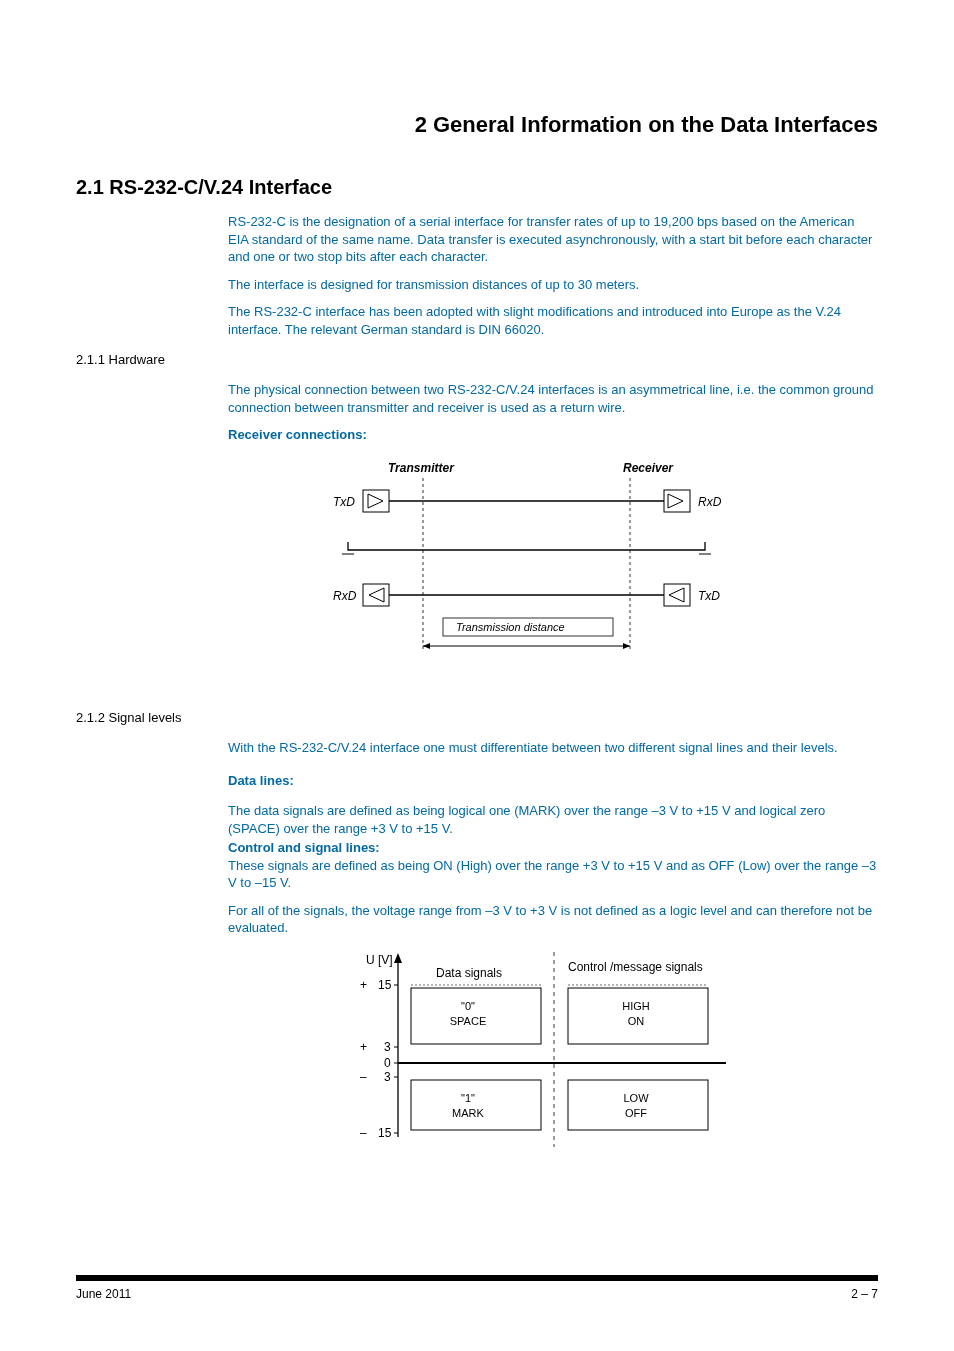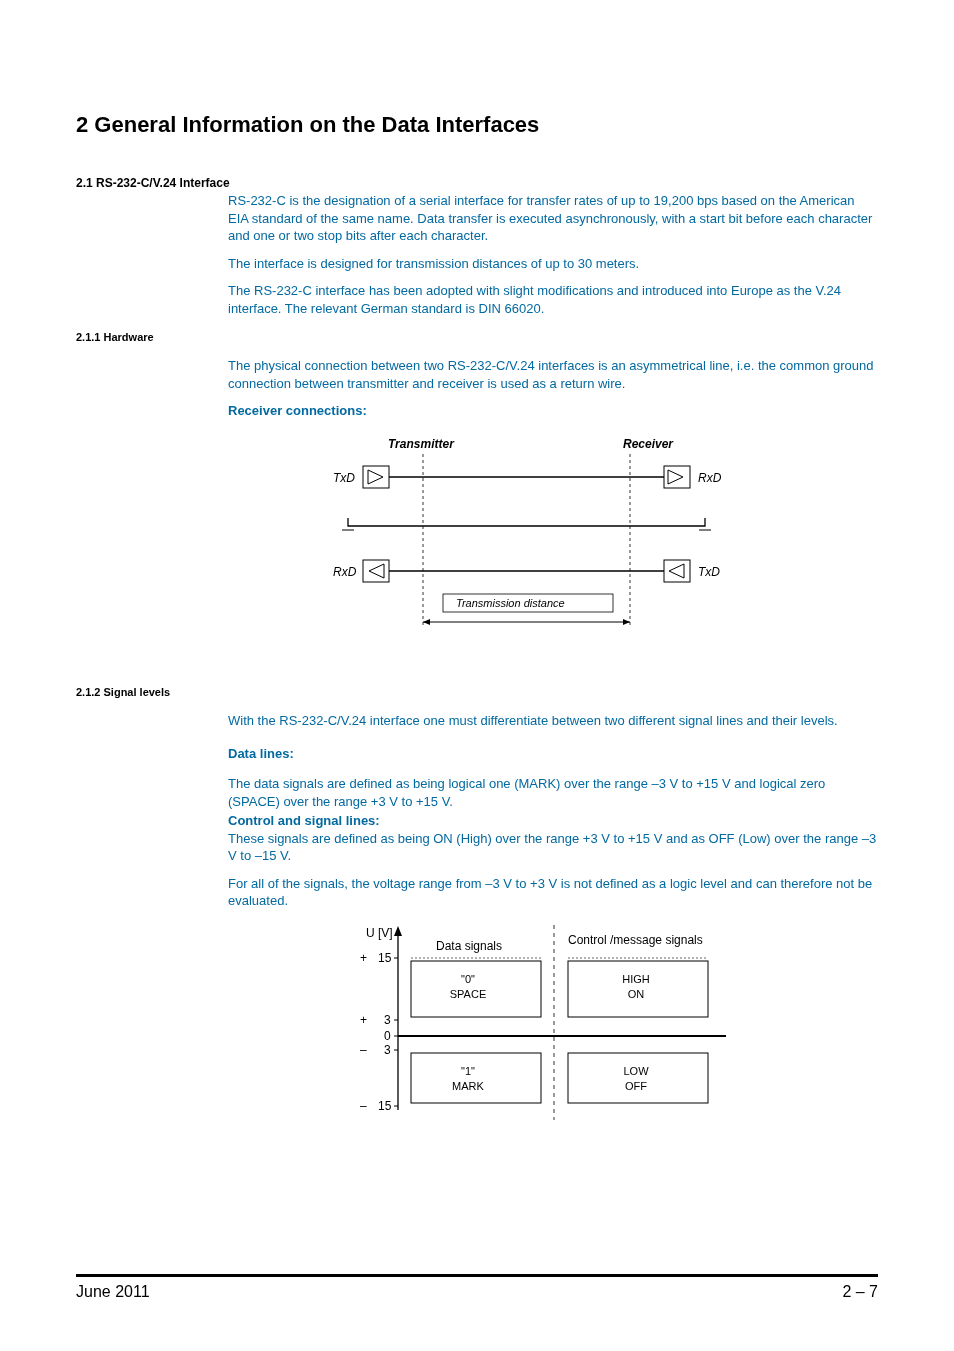--- a/index.html
+++ b/index.html
@@ -13,29 +13,30 @@
       color: #000;
       width: 954px;
       height: 1351px;
       position: relative;
       padding: 112px 76px 50px 76px;
     }
     .chapter-title {
       font-size: 22px;
       font-weight: bold;
       margin-bottom: 38px;
+      text-align: right;
     }
     .section-title {
-      font-size: 12px;
+      font-size: 20px;
       font-weight: bold;
-      margin-bottom: 2px;
+      margin-bottom: 14px;
     }
     .subsection-title {
-      font-size: 11px;
-      font-weight: bold;
+      font-size: 13px;
+      font-weight: normal;
       margin-bottom: 14px;
     }
     .body-text {
       font-size: 13px;
       line-height: 1.35;
       margin-left: 152px;
       margin-bottom: 10px;
       color: #0369a1;
     }
     .body-text-bold {
@@ -53,22 +54,22 @@
     .diagram2-container {
       margin-left: 260px;
     }
     .footer {
       position: absolute;
       bottom: 50px;
       left: 76px;
       right: 76px;
       display: flex;
       justify-content: space-between;
-      font-size: 16px;
-      border-top: 3px solid #000000;
+      font-size: 12px;
+      border-top: 6px solid #000000;
       padding-top: 6px;
     }
     svg text {
       font-family: Arial, Helvetica, sans-serif;
     }
   </style>
 </head>
 <body>
 
 <h1 class="chapter-title">2 General Information on the Data Interfaces</h1>

